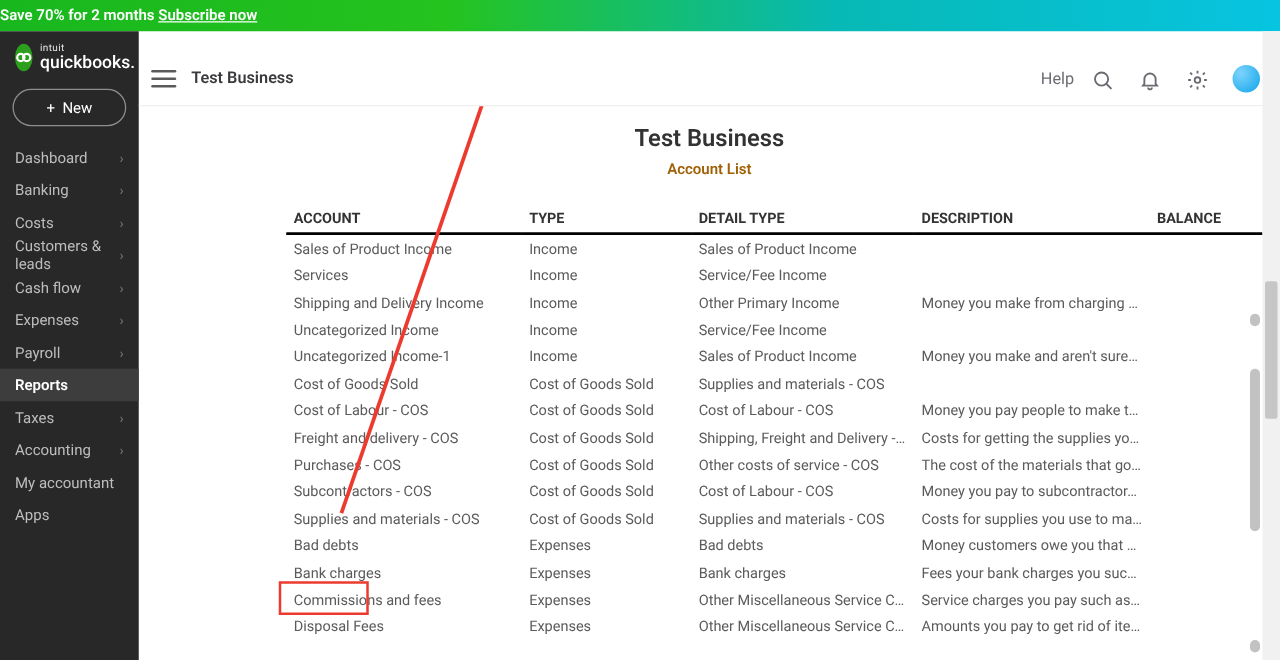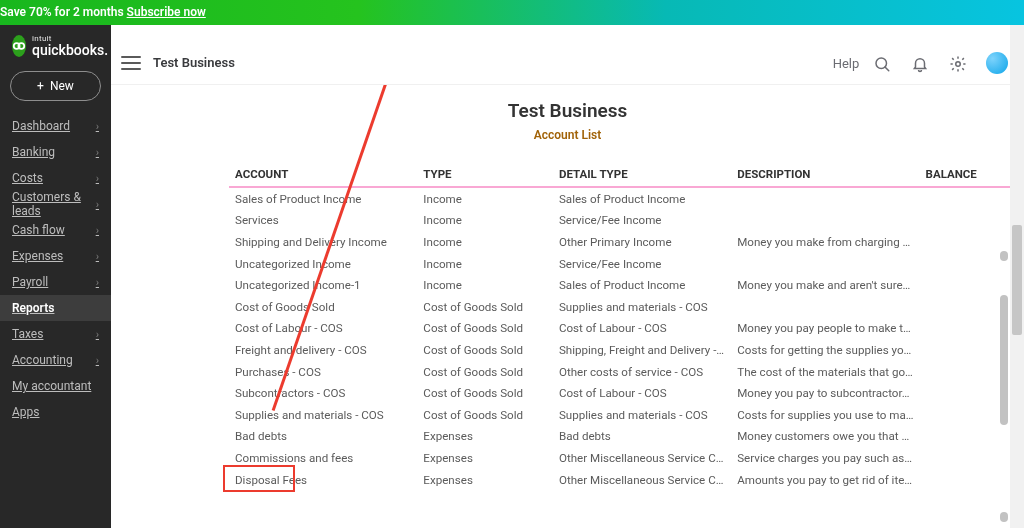--- a/index.html
+++ b/index.html
@@ -9,41 +9,41 @@
   .banner a{color:#fff;text-decoration:underline;font-weight:600;}
   .shell{display:flex;height:503px;width:1024px;}
   .sidebar{width:111px;background:#282828;color:#bdbdbd;display:flex;flex-direction:column;font-size:12px;position:relative;}
   .brand{display:flex;align-items:center;gap:6px;padding:10px 12px 6px 12px;color:#fff;}
   .brand-logo{width:22px;height:22px;border-radius:50%;background:#2ca01c;display:flex;align-items:center;justify-content:center;}
   .brand-logo svg{width:14px;height:14px;}
   .brand-text{line-height:1;}
   .brand-intuit{font-size:8px;color:#e6e6e6;letter-spacing:0.3px;}
   .brand-qb{font-size:14px;font-weight:500;color:#fff;}
   .new-btn{margin:8px 10px 12px 10px;border:1px solid #8e8e8e;border-radius:18px;height:30px;display:flex;align-items:center;justify-content:center;gap:6px;color:#fff;font-size:12px;cursor:pointer;}
-  .nav{flex:1;overflow:hidden;text-decoration:underline;}
+  .nav{flex:1;overflow:hidden;}
   .nav-item{display:flex;align-items:center;justify-content:space-between;padding:0 12px;height:26px;cursor:pointer;color:#bdbdbd;}
   .nav-item.active{background:#3d3d3d;color:#fff;font-weight:600;}
   .chev{color:#7a7a7a;font-size:11px;}
   .main{flex:1;display:flex;flex-direction:column;position:relative;min-width:0;margin-top:16px;}
   .topbar{height:44px;display:flex;align-items:center;justify-content:space-between;padding:0 16px 0 10px;border-bottom:1px solid #f0f0f0;}
   .tb-left{display:flex;align-items:center;gap:12px;}
   .hamburger{width:20px;height:14px;display:flex;flex-direction:column;justify-content:space-between;cursor:pointer;}
   .hamburger span{height:2px;background:#5a5a5a;border-radius:1px;}
   .biz-name{font-size:13px;font-weight:600;color:#393a3d;}
   .tb-right{display:flex;align-items:flex-end;gap:18px;}
   .tb-ico{width:20px;height:20px;display:flex;align-items:center;justify-content:center;color:#6b6c72;cursor:pointer;}
   .tb-ico svg{width:18px;height:18px;stroke:#6b6c72;fill:none;stroke-width:2;}
   .help-chip{display:flex;align-items:center;gap:4px;color:#6b6c72;font-size:13px;}
   .avatar{width:22px;height:22px;border-radius:50%;background:radial-gradient(circle at 30% 30%,#7dd3fc,#0ea5e9);}
   .content{flex:1;position:relative;overflow:hidden;}
   .page-title{text-align:center;padding-top:14px;font-size:19px;font-weight:600;color:#333;}
   .page-sub{text-align:center;font-size:12px;font-weight:600;color:#a16207;margin-top:6px;margin-bottom:10px;}
   .table-wrap{position:absolute;left:118px;right:14px;top:76px;bottom:0;overflow:hidden;}
   .tbl{width:100%;border-collapse:collapse;font-size:11.6px;color:#5b5b5b;table-layout:fixed;}
-  .tbl th{text-align:left;font-weight:700;color:#333;font-size:11.5px;border-bottom:2px solid #f9a8d4;padding:6px 6px 5px 6px;}
+  .tbl th{text-align:left;font-weight:700;color:#333;font-size:11.5px;border-bottom:2px solid #000000;padding:6px 6px 5px 6px;}
   .tbl td{padding:3.8px 6px;white-space:nowrap;overflow:hidden;text-overflow:ellipsis;vertical-align:middle;} 
   .fake-scroll{position:absolute;right:2px;top:90px;bottom:6px;width:10px;}
   .fake-thumb{position:absolute;right:0;width:8px;background:#c2c2c2;border-radius:4px;}
   .outer-scroll{position:absolute;right:0;top:25px;bottom:0;width:14px;background:#f1f1f1;}
   .outer-thumb{position:absolute;right:2px;width:10px;background:#c6c6c6;border-radius:2px;}
   
   .anno-line{position:absolute;left:274px;top:-4px;width:3px;height:348px;background:#ec3b2e;transform:rotate(19deg);transform-origin:top left;pointer-events:none;}
   .anno-box{position:absolute;border:2.5px solid #ec3b2e;pointer-events:none;}
 </style>
 </head>
@@ -261,20 +261,27 @@
                 <td>Costs for supplies you use to ma…</td>
                 <td></td>
               </tr>
               <tr id="row-13">
                 <td>Bad debts</td>
                 <td>Expenses</td>
                 <td>Bad debts</td>
                 <td>Money customers owe you that y…</td>
                 <td></td>
               </tr>
+              <tr id="row-14">
+                <td>Bank charges</td>
+                <td>Expenses</td>
+                <td>Bank charges</td>
+                <td>Fees your bank charges you suc…</td>
+                <td></td>
+              </tr>
               <tr id="row-15">
                 <td>Commissions and fees</td>
                 <td>Expenses</td>
                 <td>Other Miscellaneous Service Cost</td>
                 <td>Service charges you pay such as …</td>
                 <td></td>
               </tr>
               <tr id="row-16">
                 <td>Disposal Fees</td>
                 <td>Expenses</td>

